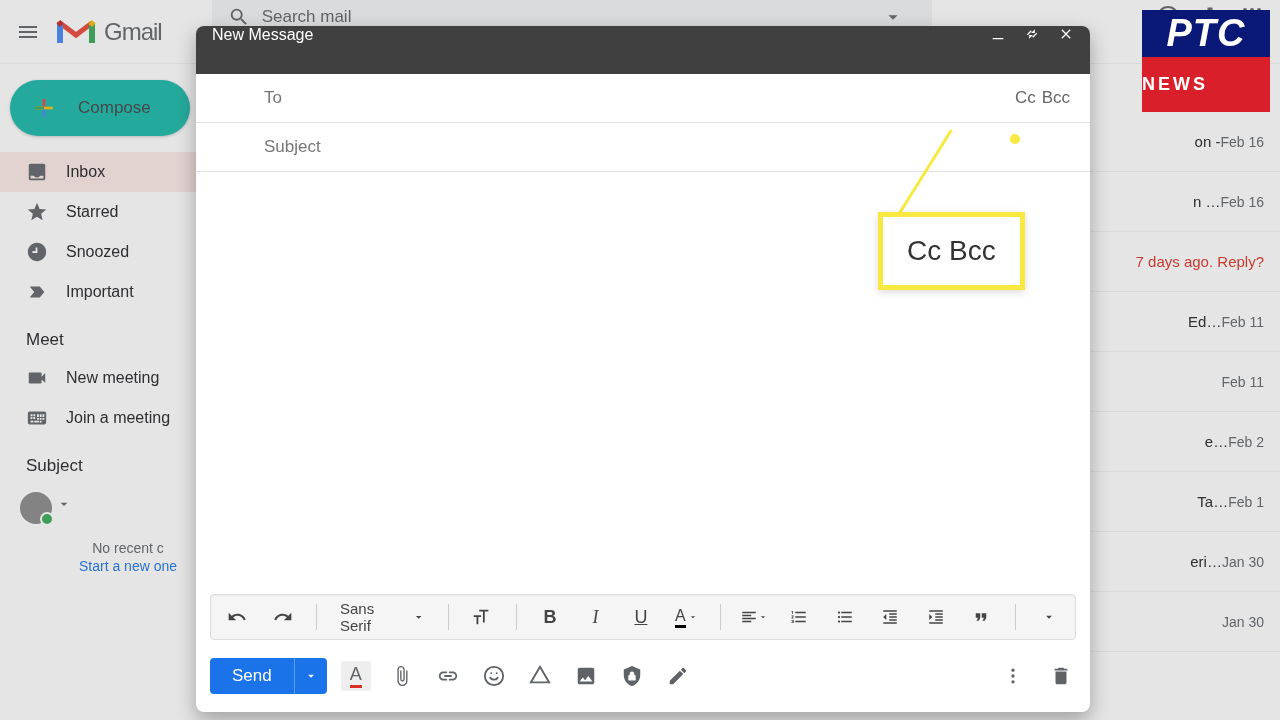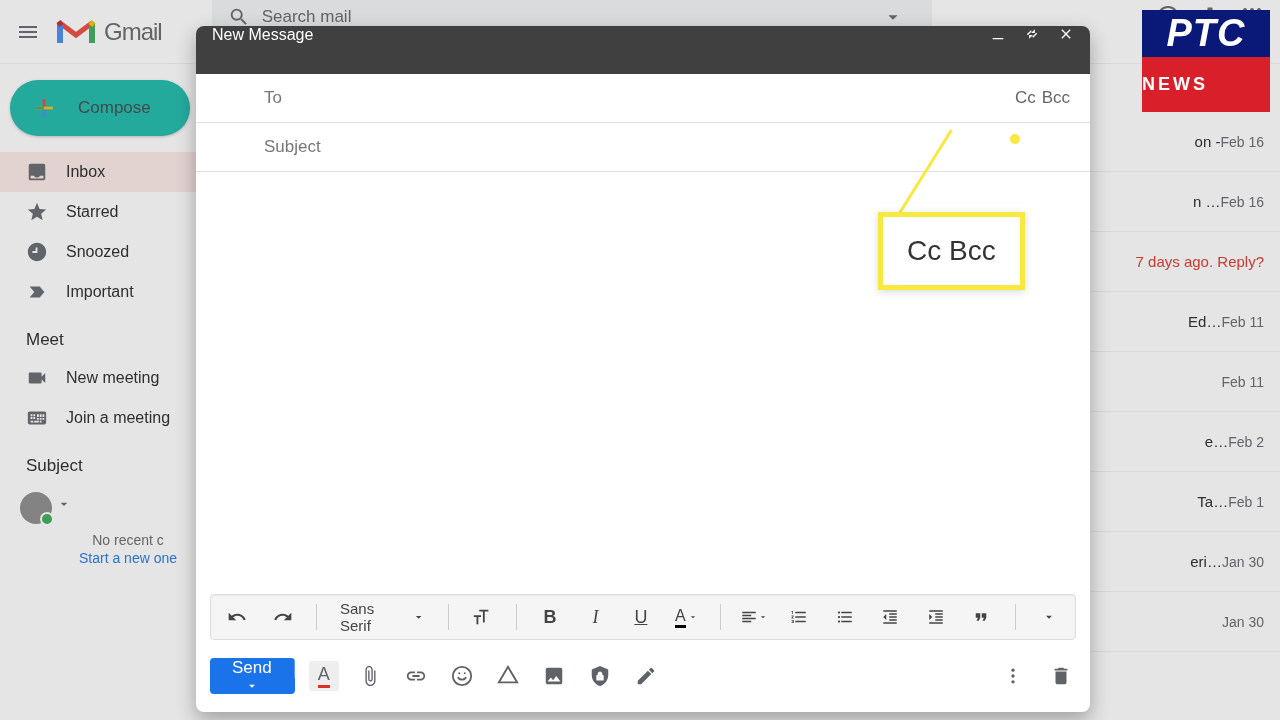--- a/index.html
+++ b/index.html
@@ -22,21 +22,21 @@
 .sidebar { position: absolute; left: 0; top: 64px; width: 256px; height: calc(100% - 64px); padding-top: 8px; }
 .compose-btn { margin: 8px 8px 16px 10px; height: 56px; width: 180px; background: #14b8a6; border-radius: 28px; box-shadow: 0 1px 3px rgba(60,64,67,.3); display: flex; align-items: center; padding-left: 18px; cursor: pointer; }
 .compose-plus { width: 32px; height: 32px; margin-right: 18px; position: relative; }
 .compose-text { font-size: 17px; color: #3c4043; font-weight: 500; }
 .sidebar-item { height: 40px; display: flex; align-items: center; padding-left: 26px; border-radius: 0 20px 20px 0; margin-right: 12px; cursor: pointer; color: #202124; font-size: 16px; }
 .sidebar-item.active { background: #fce8e6; color: #202124; font-weight: 400; }
 .sidebar-item svg, .sidebar-item .nav-icon { margin-right: 18px; color: #5f6368; width: 22px; }
 .section-label { font-size: 17px; color: #202124; font-weight: 500; padding: 18px 0 8px 26px; }
 .avatar-small { width: 32px; height: 32px; border-radius: 50%; background: #888; margin-left: 20px; margin-top: 8px; position: relative; }
 .avatar-small::after { content: ''; position: absolute; width: 10px; height: 10px; background: #34a853; border-radius: 50%; bottom: -2px; right: -2px; border: 2px solid #fff; }
-.no-recent { font-size: 14px; color: #5f6368; padding: 8px 26px 2px; margin-top: 0; text-align: center; }
+.no-recent { font-size: 14px; color: #5f6368; padding: 8px 26px 2px; margin-top: 8px; text-align: center; }
 .start-new { font-size: 14px; color: #1a73e8; padding: 0 26px; text-align: center; cursor: pointer; }
 
 
 .main { position: absolute; left: 256px; top: 64px; right: 0; height: calc(100% - 64px); }
 .toolbar { height: 48px; display: flex; align-items: center; padding: 0 16px; }
 .toolbar-right { margin-left: auto; display: flex; align-items: center; gap: 20px; color: #5f6368; font-size: 14px; }
 .email-row { height: 60px; border-bottom: 1px solid #f1f1f1; display: flex; align-items: center; padding: 0 16px; font-size: 15px; }
 .email-sender { width: 200px; color: #202124; }
 .email-subject { flex: 1; color: #202124; overflow: hidden; text-overflow: ellipsis; white-space: nowrap; }
 .email-date { color: #5f6368; font-size: 14px; }
@@ -54,21 +54,21 @@
 .modal-field { padding: 14px 20px; border-bottom: 1px solid #e0e0e0; display: flex; align-items: center; font-size: 17px; color: #777; }
 .modal-field .field-label { flex: 1; margin-left: 48px; }
 .cc-bcc { color: #666; font-size: 17px; cursor: pointer; }
 .cc-bcc span { margin-left: 6px; }
 .modal-body { flex: 1; padding: 14px 20px; position: relative; }
 .formatting-toolbar { margin: 0 14px; background: #f5f5f5; border: 1px solid #ddd; border-radius: 4px; height: 46px; display: flex; align-items: center; padding: 0 10px; gap: 13px; box-shadow: inset 0 1px 2px rgba(0,0,0,.05); }
 .fmt-btn { width: 34px; height: 34px; display: flex; align-items: center; justify-content: center; color: #444; cursor: pointer; font-size: 17px; }
 .fmt-divider { width: 1px; height: 26px; background: #ccc; margin: 0 4px; }
 .font-select { font-size: 15px; color: #444; display: flex; align-items: center; gap: 6px; padding: 0 6px; cursor: pointer; }
 .modal-footer { height: 72px; display: flex; align-items: center; padding: 0 14px; gap: 14px; }
-.send-btn { background: #1a73e8; color: #fff; height: 36px; border-radius: 4px; display: flex; align-items: center; font-size: 17px; font-weight: 500; cursor: pointer; overflow: hidden; flex-direction: column; }
+.send-btn { background: #1a73e8; color: #fff; height: 36px; border-radius: 4px; display: flex; align-items: center; font-size: 17px; font-weight: 500; cursor: pointer; overflow: hidden; }
 .send-btn-main { padding: 0 22px; border-right: 1px solid rgba(255,255,255,.3); height: 100%; display: flex; align-items: center; }
 .send-btn-drop { width: 32px; display: flex; align-items: center; justify-content: center; height: 100%; }
 .footer-icons { display: flex; gap: 16px; align-items: center; }
 .footer-icon { color: #5f6368; cursor: pointer; width: 30px; height: 30px; display: flex; align-items: center; justify-content: center; }
 .footer-right { margin-left: auto; display: flex; gap: 18px; }
 
 
 .callout-line { position: absolute; left: 950px; top: 130px; width: 3px; height: 120px; background: #f7e940; transform: rotate(32deg); transform-origin: top center; z-index: 15; pointer-events: none; }
 .callout-dot { position: absolute; left: 1010px; top: 134px; width: 10px; height: 10px; background: #f7e940; border-radius: 50%; z-index: 15; }
 .callout-box { position: absolute; left: 878px; top: 212px; background: #fff; border: 5px solid #f7e940; padding: 18px 24px; font-size: 28px; color: #333; z-index: 15; box-shadow: 0 2px 8px rgba(0,0,0,.15); }

